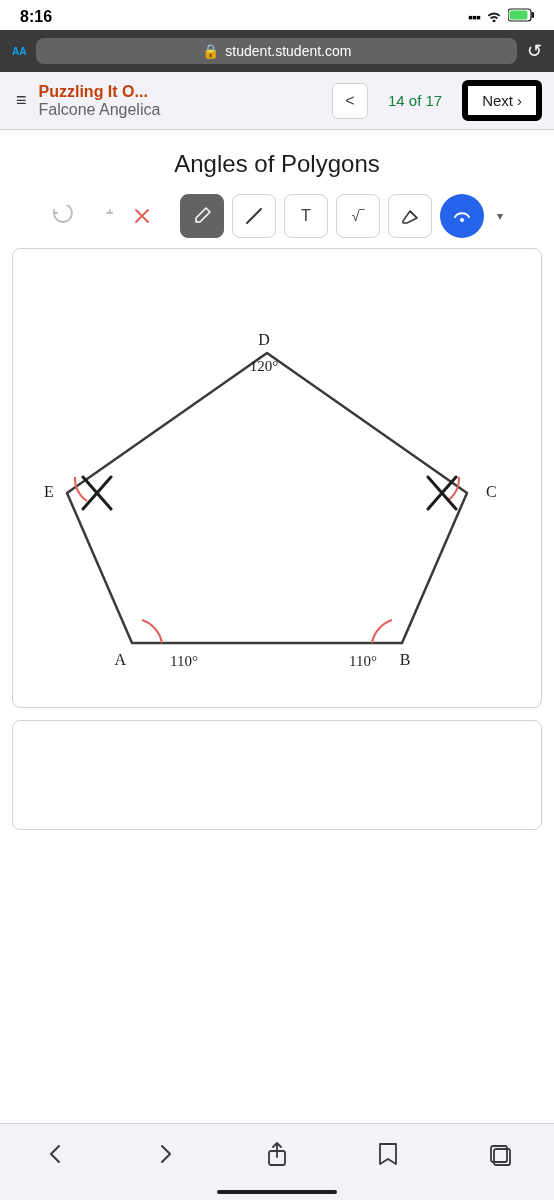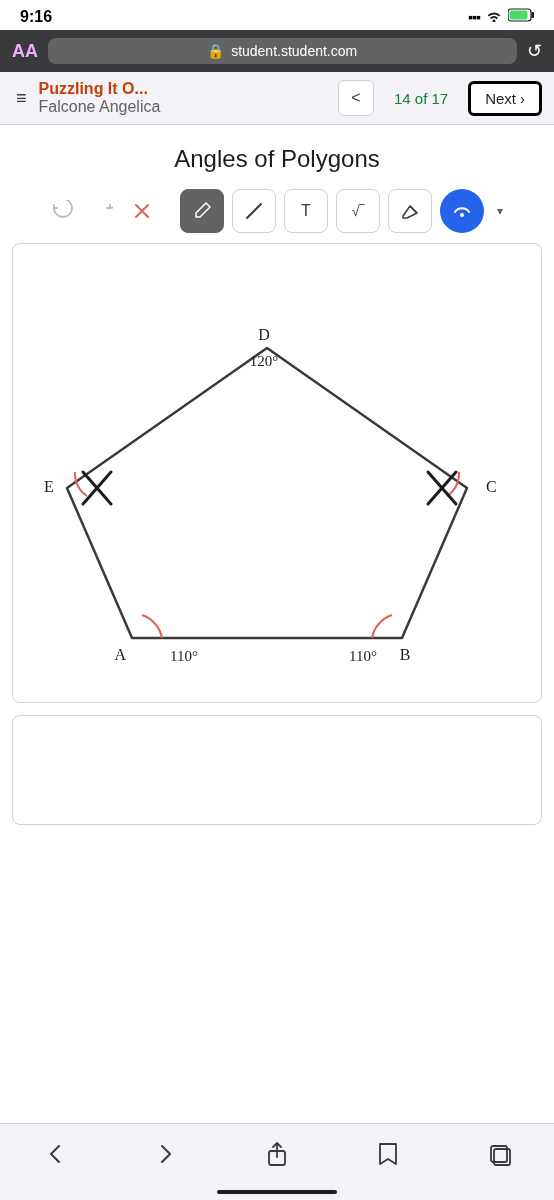--- a/index.html
+++ b/index.html
@@ -21,21 +21,21 @@
     
     .browser-bar {
       background: #3a3a3c;
       display: flex;
       align-items: center;
       padding: 8px 12px;
       gap: 10px;
       color: #fff;
       font-size: 14px;
     }
-    .browser-aa { font-size: 18px; font-weight: 600; color: #f0abfc; }
+    .browser-aa { font-size: 10px; font-weight: 600; color: #0ea5e9; }
     .browser-url {
       flex: 1;
       background: #636366;
       border-radius: 8px;
       padding: 5px 12px;
       text-align: center;
       font-size: 14px;
       color: #fff;
       display: flex;
       align-items: center;
@@ -64,21 +64,21 @@
       background: #fff;
       display: flex; align-items: center; justify-content: center;
       font-size: 16px; color: #3a3a3c; cursor: pointer;
     }
     .nav-page {
       padding: 0 12px;
       font-size: 15px;
       color: #15803d;
     }
     .nav-next-btn {
-      border: 3px solid #000000;
+      border: 6px solid #000000;
       border-radius: 6px;
       background: #fff;
       padding: 6px 14px;
       font-size: 15px;
       color: #1c1c1e;
       cursor: pointer;
       display: flex; align-items: center; gap: 4px;
     }
 
     
@@ -175,21 +175,21 @@
       width: 120px;
       height: 4px;
       background: #1c1c1e;
       border-radius: 2px;
     }
   </style>
 </head>
 <body>
 
 <div class="status-bar">
-  <span>9:16</span>
+  <span>8:16</span>
   <div class="status-icons">
     <span style="font-size:14px; letter-spacing:-1px;">▪▪▪</span>
     <span>
       <svg width="16" height="12" viewBox="0 0 16 12">
           <path d="M8 9.5a1.5 1.5 0 110 3 1.5 1.5 0 010-3zm0-3.5a5.5 5.5 0 014 1.72l-1.42 1.42a3.5 3.5 0 00-5.16 0L4 7.72A5.5 5.5 0 018 6zm0-3.5a9 9 0 016.36 2.64L12.93 6.57A7 7 0 008 4.5a7 7 0 00-4.93 2.07L1.64 5.14A9 9 0 018 2.5z" fill="#1c1c1e"></path>
         </svg>
     </span>
     <span>
       <svg width="26" height="14" viewBox="0 0 26 14">
           <rect x="0" y="1" width="23" height="12" rx="3" ry="3" fill="none" stroke="#1c1c1e" stroke-width="1.2"></rect>

